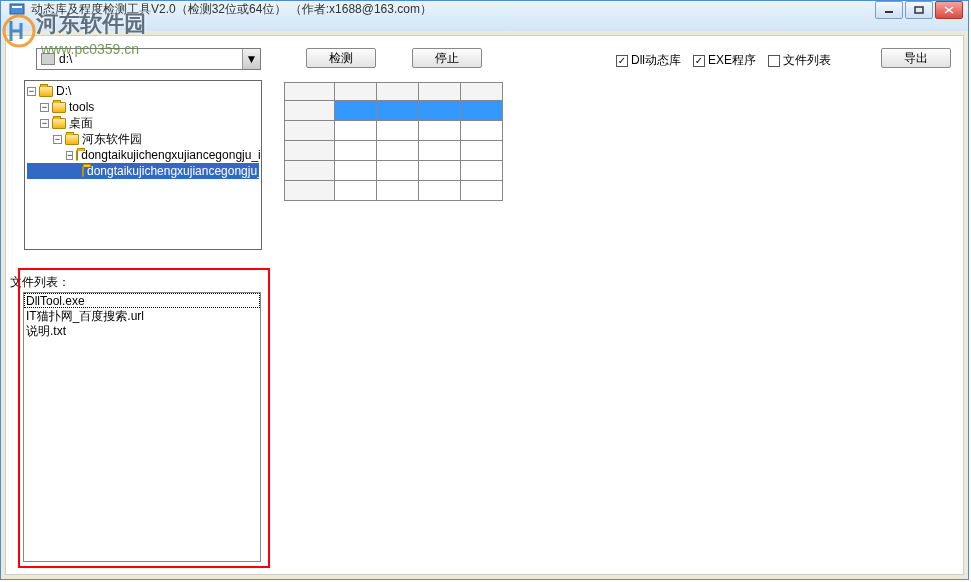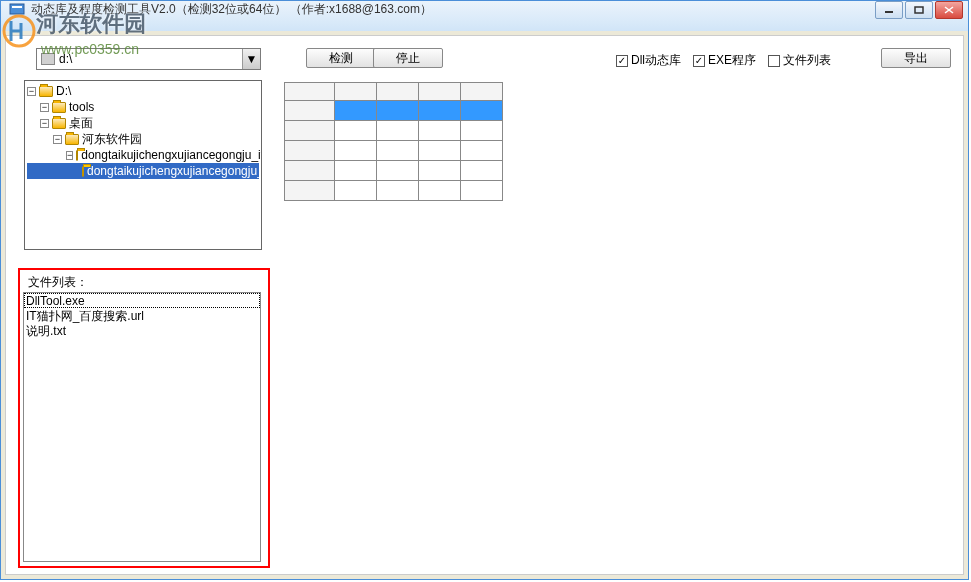--- a/index.html
+++ b/index.html
@@ -141,21 +141,21 @@
       position: absolute;
       width: 70px; height: 20px;
       border: 1px solid #888;
       background: linear-gradient(to bottom,#fdfdfd,#e2e2e2);
       border-radius: 2px;
       font-size: 12px;
       display:flex;align-items:center;justify-content:center;
       cursor:pointer;
     }
     .btn-detect { left: 300px; }
-    .btn-stop { left: 367px; }
+    .btn-stop { left: 406px; }
     .btn-export { right: 12px; }
     
     .checks {
       position: absolute;
       left: 610px; top: 4px;
       display: flex;
       gap: 12px;
       font-size: 12px;
     }
     .check { display: flex; align-items: center; gap: 3px; }
@@ -215,21 +215,21 @@
     }
     .tree-item.sel .folder-icon { filter:brightness(1.1); }
     .ind1 { padding-left: 13px; }
     .ind2 { padding-left: 26px; }
     .ind3 { padding-left: 39px; }
     .ind4 { padding-left: 52px; }
     
     
     .filelist-label {
       position: absolute;
-      left: 22px; top: 238px;
+      left: 4px; top: 238px;
       font-size: 12px;
     }
     .filelist {
       position: absolute;
       left: 17px; top: 256px;
       width: 238px; height: 270px;
       border: 1px solid #888;
       background: #fff;
       font-size: 12px;
       padding-top:1px;

